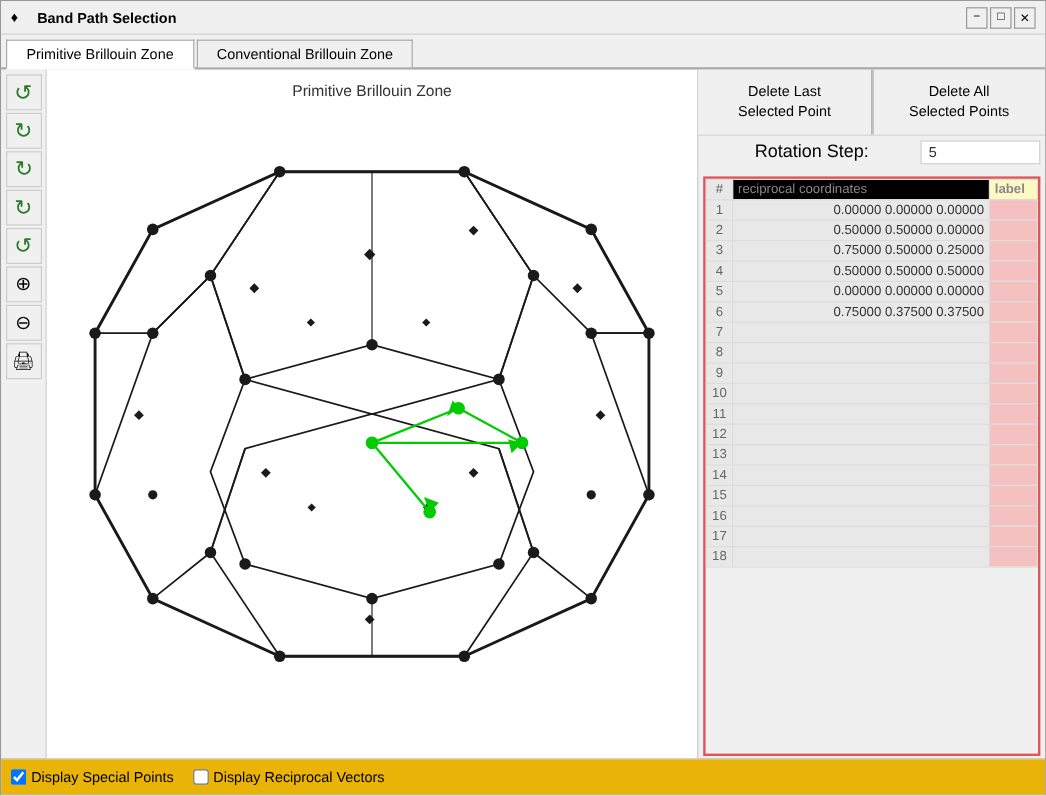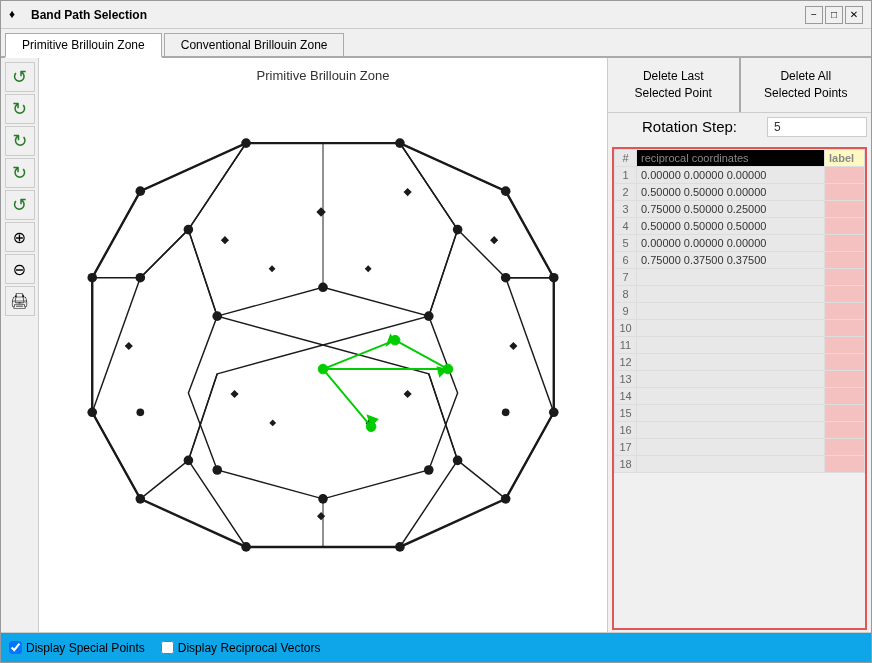--- a/index.html
+++ b/index.html
@@ -124,21 +124,21 @@
       left: 50%;
       transform: translateX(-50%);
       font-size: 13px;
       color: #333;
     }
     .brillouin-svg {
       width: 520px;
       height: 500px;
     }
     .right-panel {
-      width: 264px;
+      width: 290px;
       background: #f0f0f0;
       border-left: 1px solid #ccc;
       display: flex;
       flex-direction: column;
     }
     .action-buttons {
       display: flex;
       border-bottom: 1px solid #ccc;
     }
     .action-btn {
@@ -207,27 +207,28 @@
       background: #e8e8e8;
       color: #888;
       font-size: 11px;
     }
     .kpoints-table .label-cell {
       background: #f5c0c0;
       width: 40px;
     }
     .kpoints-table tr.filled .coord-cell {
       color: #333;
+      text-align: right;
     }
     .kpoints-table tr.empty .coord-cell {
       color: transparent;
     }
     .bottom-bar {
       height: 30px;
-      background: #0ea5e9;
+      background: #eab308;
       border-top: 1px solid #ccc;
       display: flex;
       align-items: center;
       padding: 0 8px;
       gap: 16px;
     }
     .checkbox-item {
       display: flex;
       align-items: center;
       gap: 4px;

